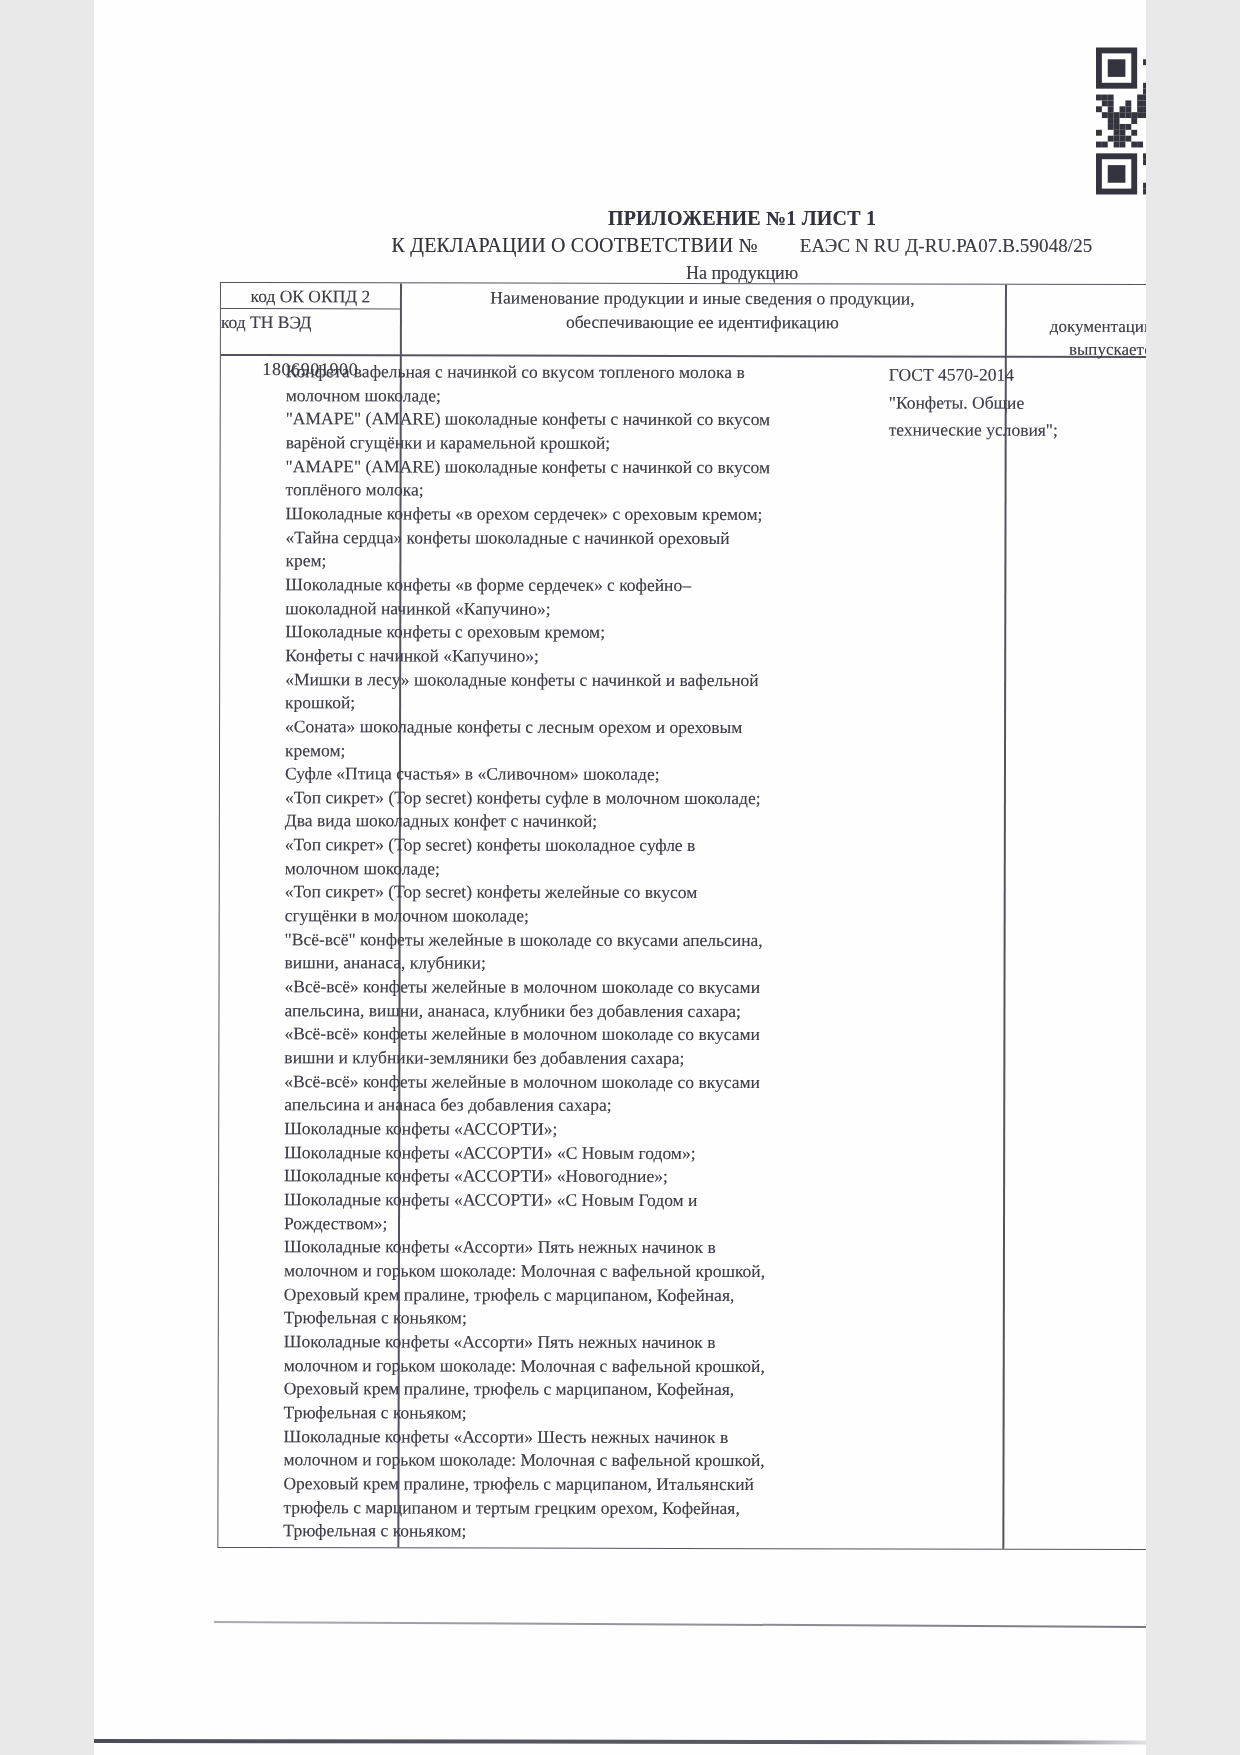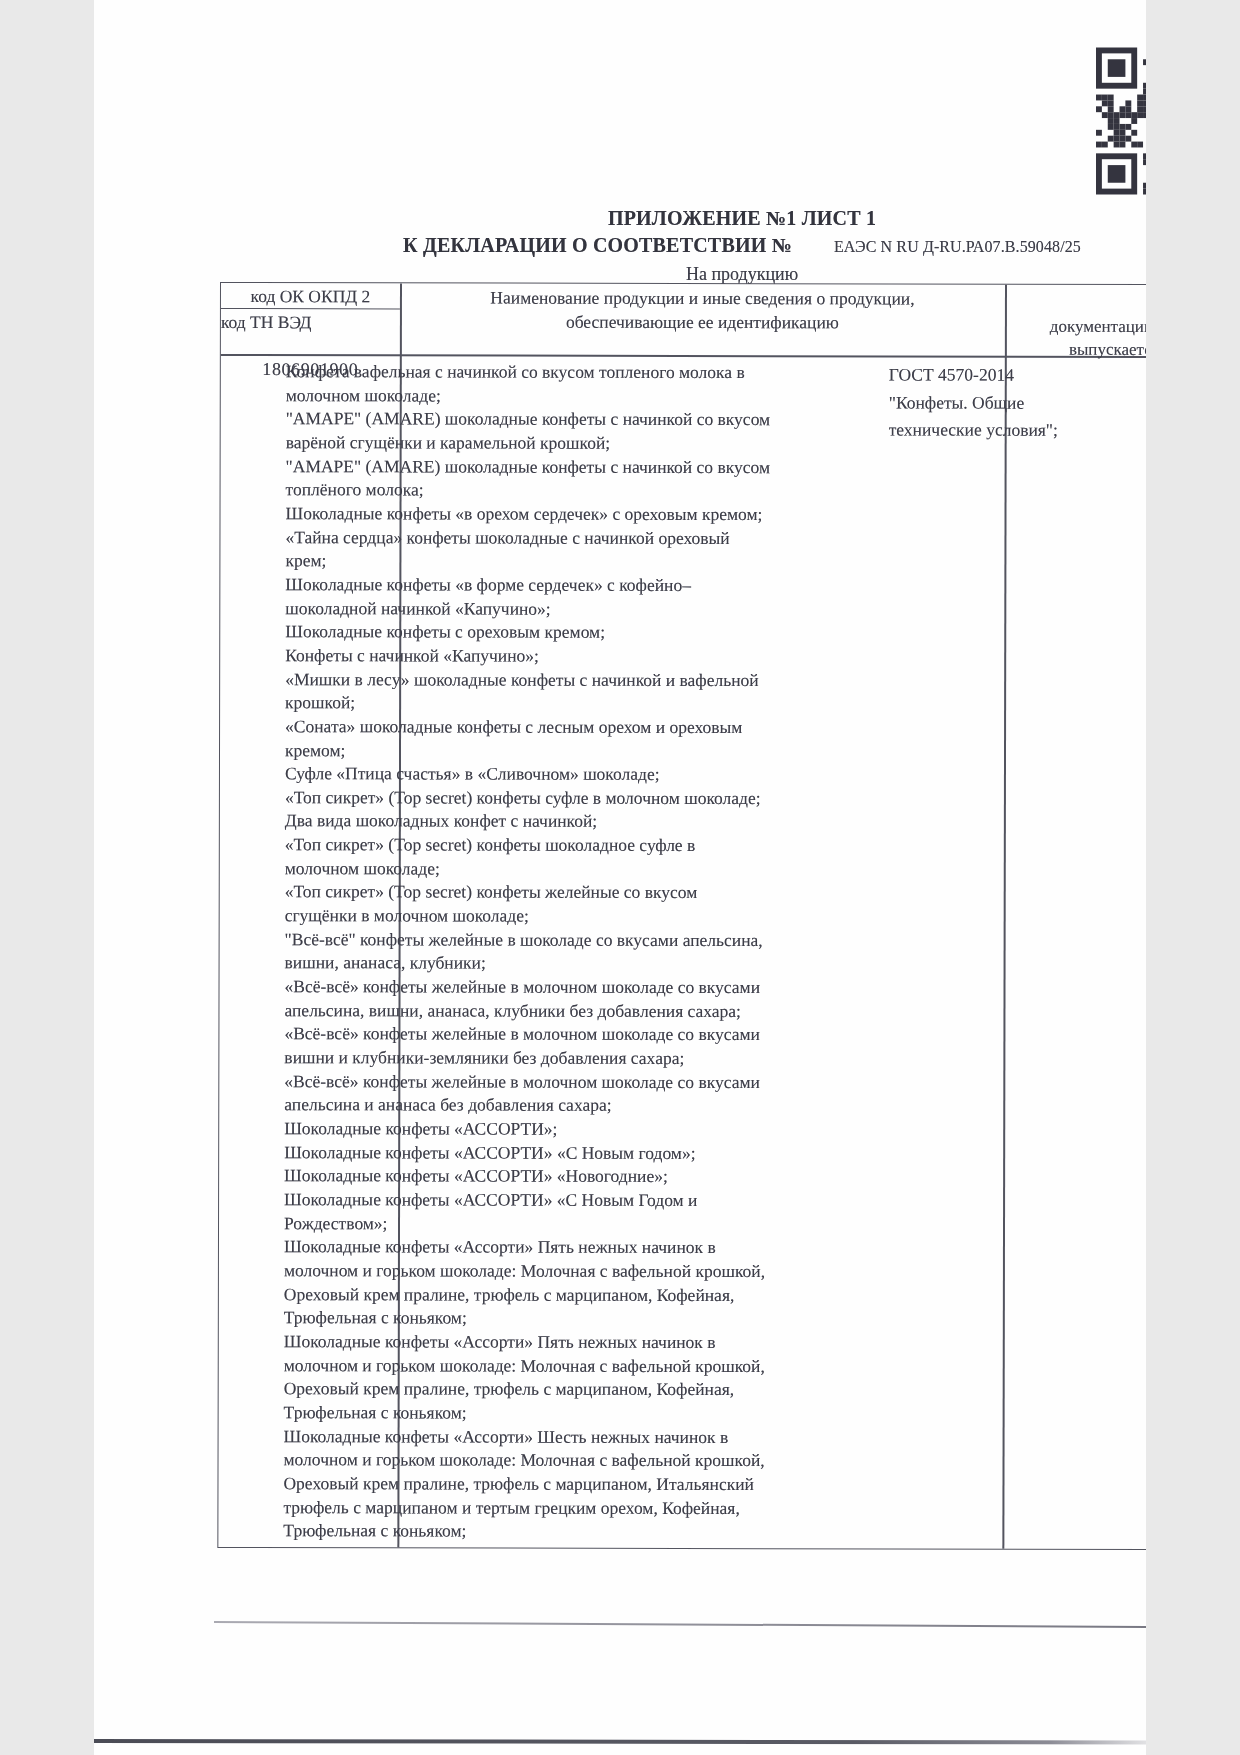--- a/index.html
+++ b/index.html
@@ -16,22 +16,22 @@
   .qr{position:absolute;left:1002px;top:46px;width:147px;height:150px;}
   .qr svg{width:100%;height:100%;filter:blur(.3px);}
   
   .titles{
     position:absolute;left:126px;top:206px;width:1022px;
     text-align:center;padding-left:22px;box-sizing:border-box;
     text-shadow:0 0 .5px rgba(55,56,68,.5);
   }
   .t1{font-weight:bold;font-size:20px;line-height:24px;color:#33343e;letter-spacing:.2px;}
   .t2{margin-top:3px;font-size:20px;line-height:25px;display:flex;justify-content:center;align-items:baseline;gap:42px;}
-  .t2 .lbl{font-weight:bold;color:#33343e;letter-spacing:.2px;text-align:center;}
-  .t2 .num{font-weight:normal;font-size:16px;color:#3d3e49;letter-spacing:.1px;}
+  .t2 .lbl{font-weight:normal;color:#33343e;letter-spacing:.2px;text-align:center;}
+  .t2 .num{font-weight:normal;font-size:19px;color:#3d3e49;letter-spacing:.1px;}
   .t3{margin-top:4px;font-size:18px;line-height:22px;}
   
   .tbl{
     position:absolute;left:126px;top:282px;width:1022px;height:1266px;
     border:1.6px solid #53545f;box-sizing:border-box;
     transform:rotate(.12deg);transform-origin:left top;
     text-shadow:0 0 .5px rgba(55,56,68,.45);
   }
   .vline,.hline{position:absolute;background:#53545f;}
   .v1{left:179px;top:0;width:1.6px;height:100%;}

